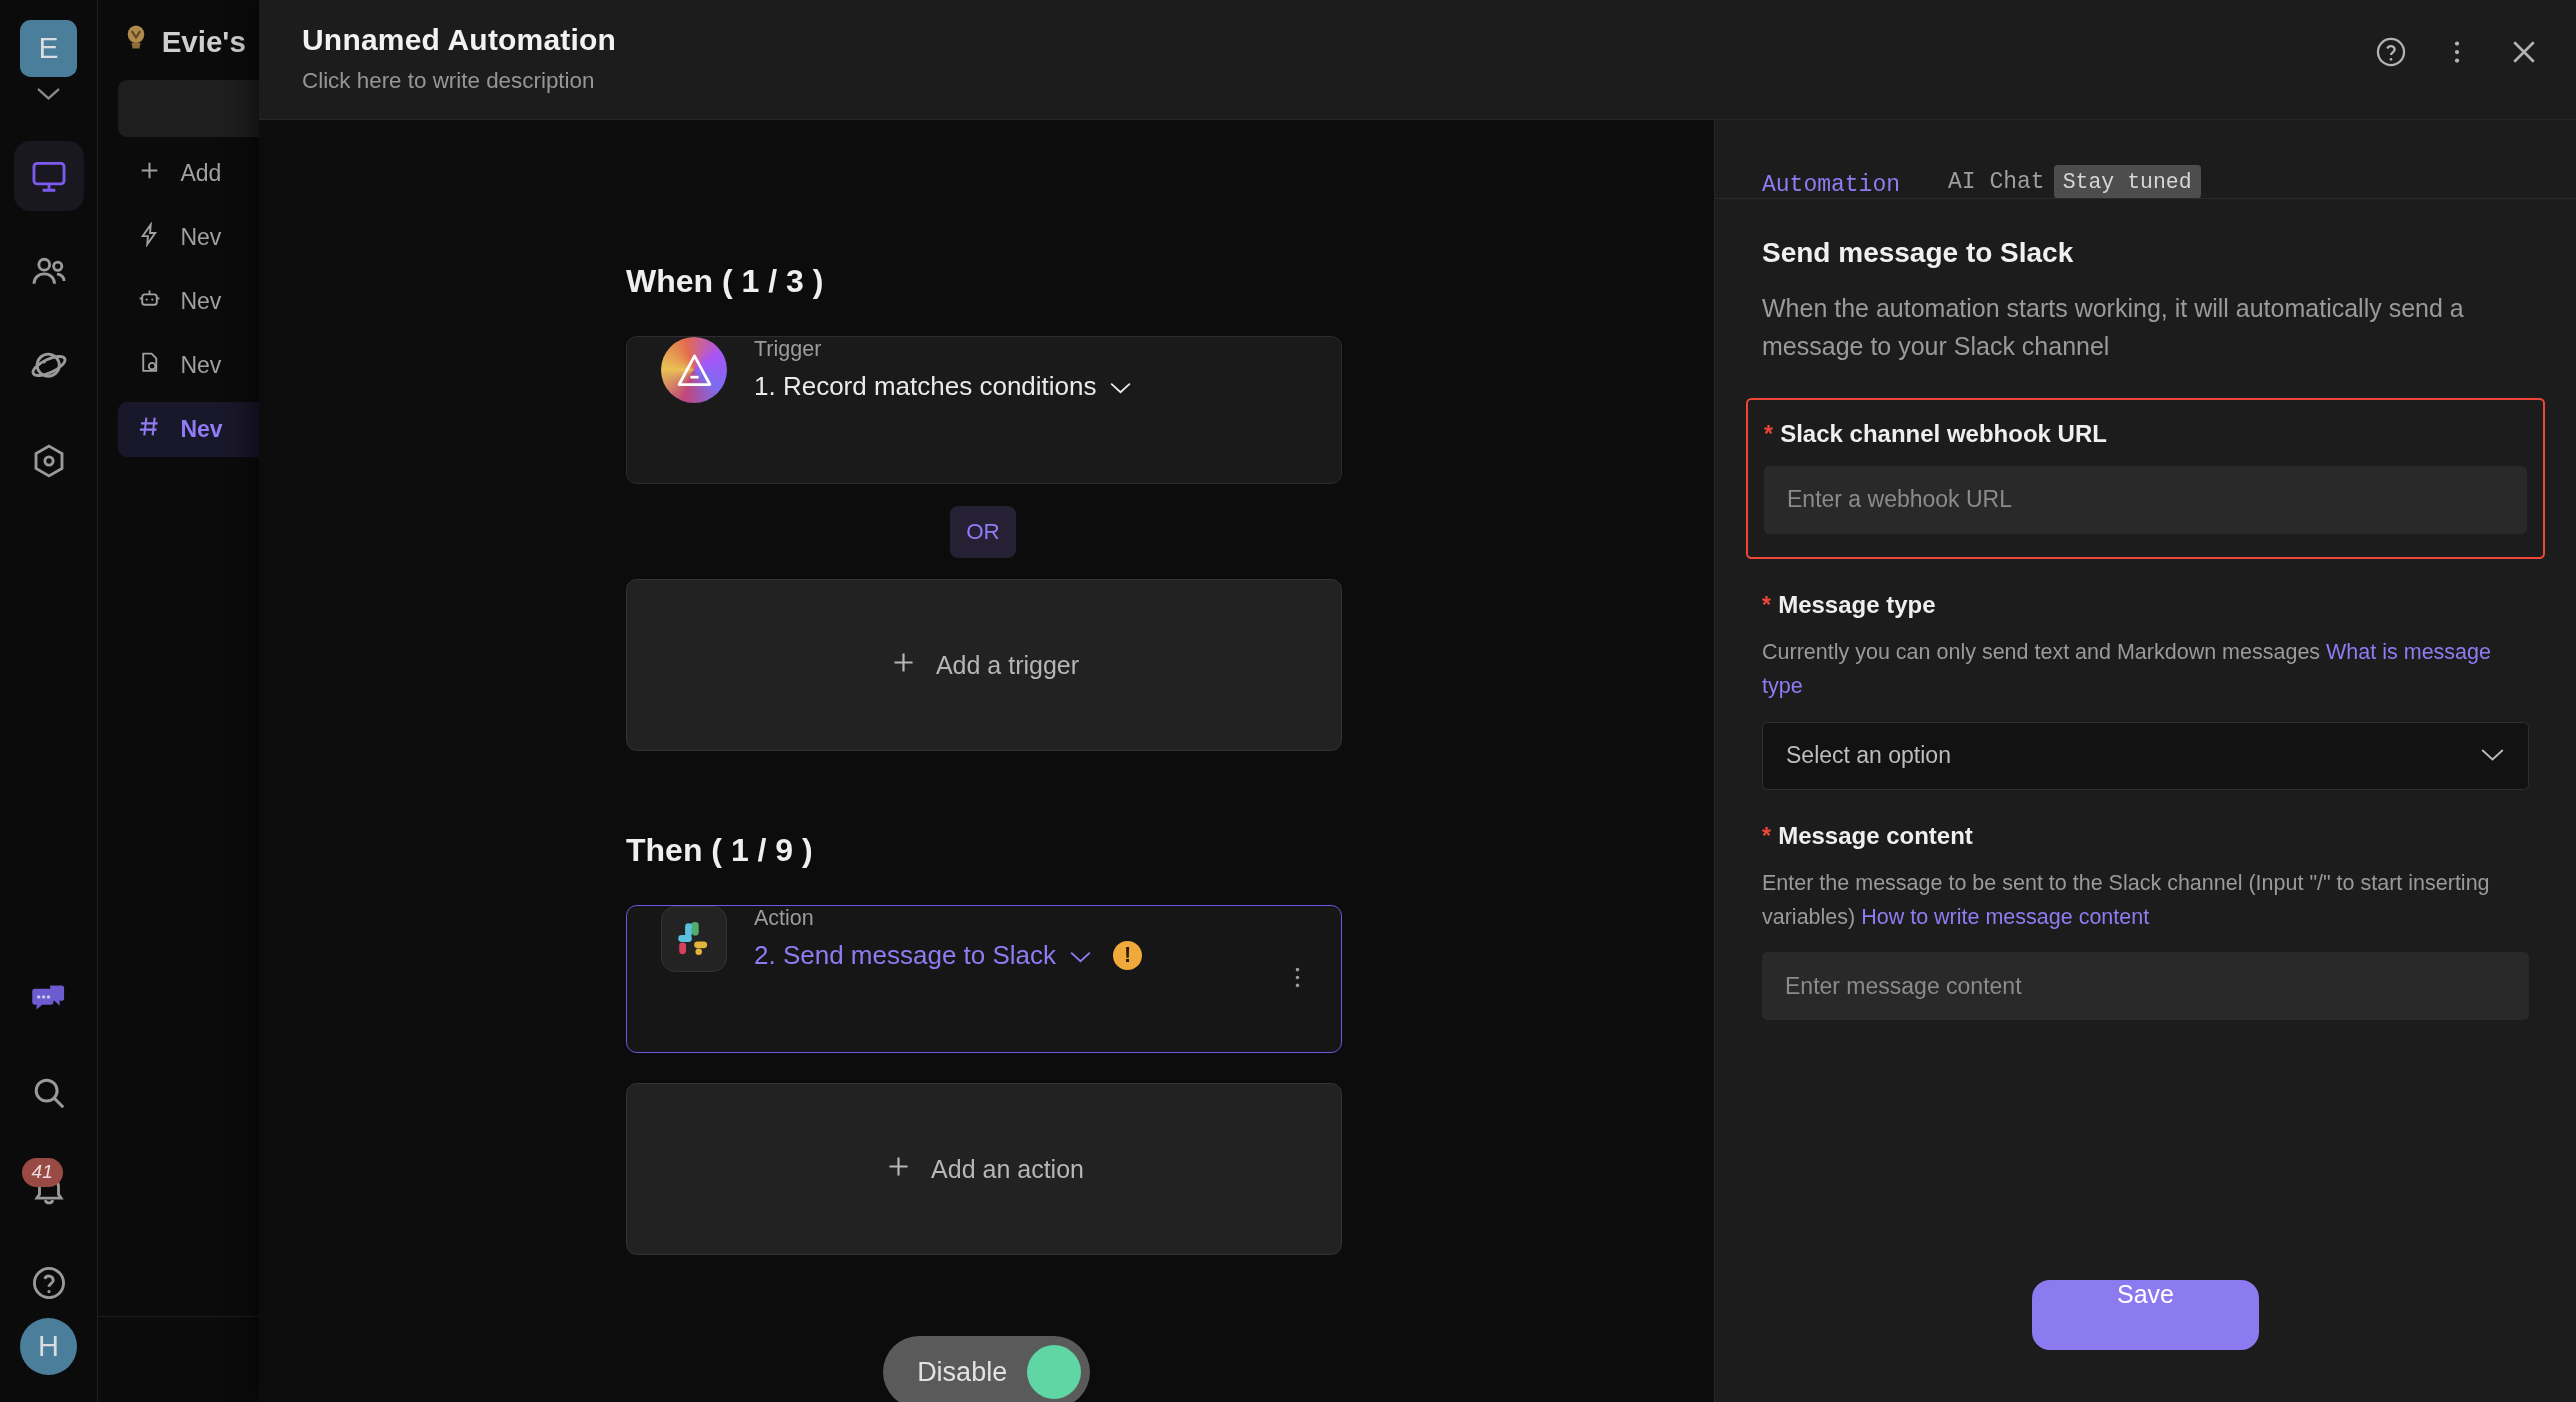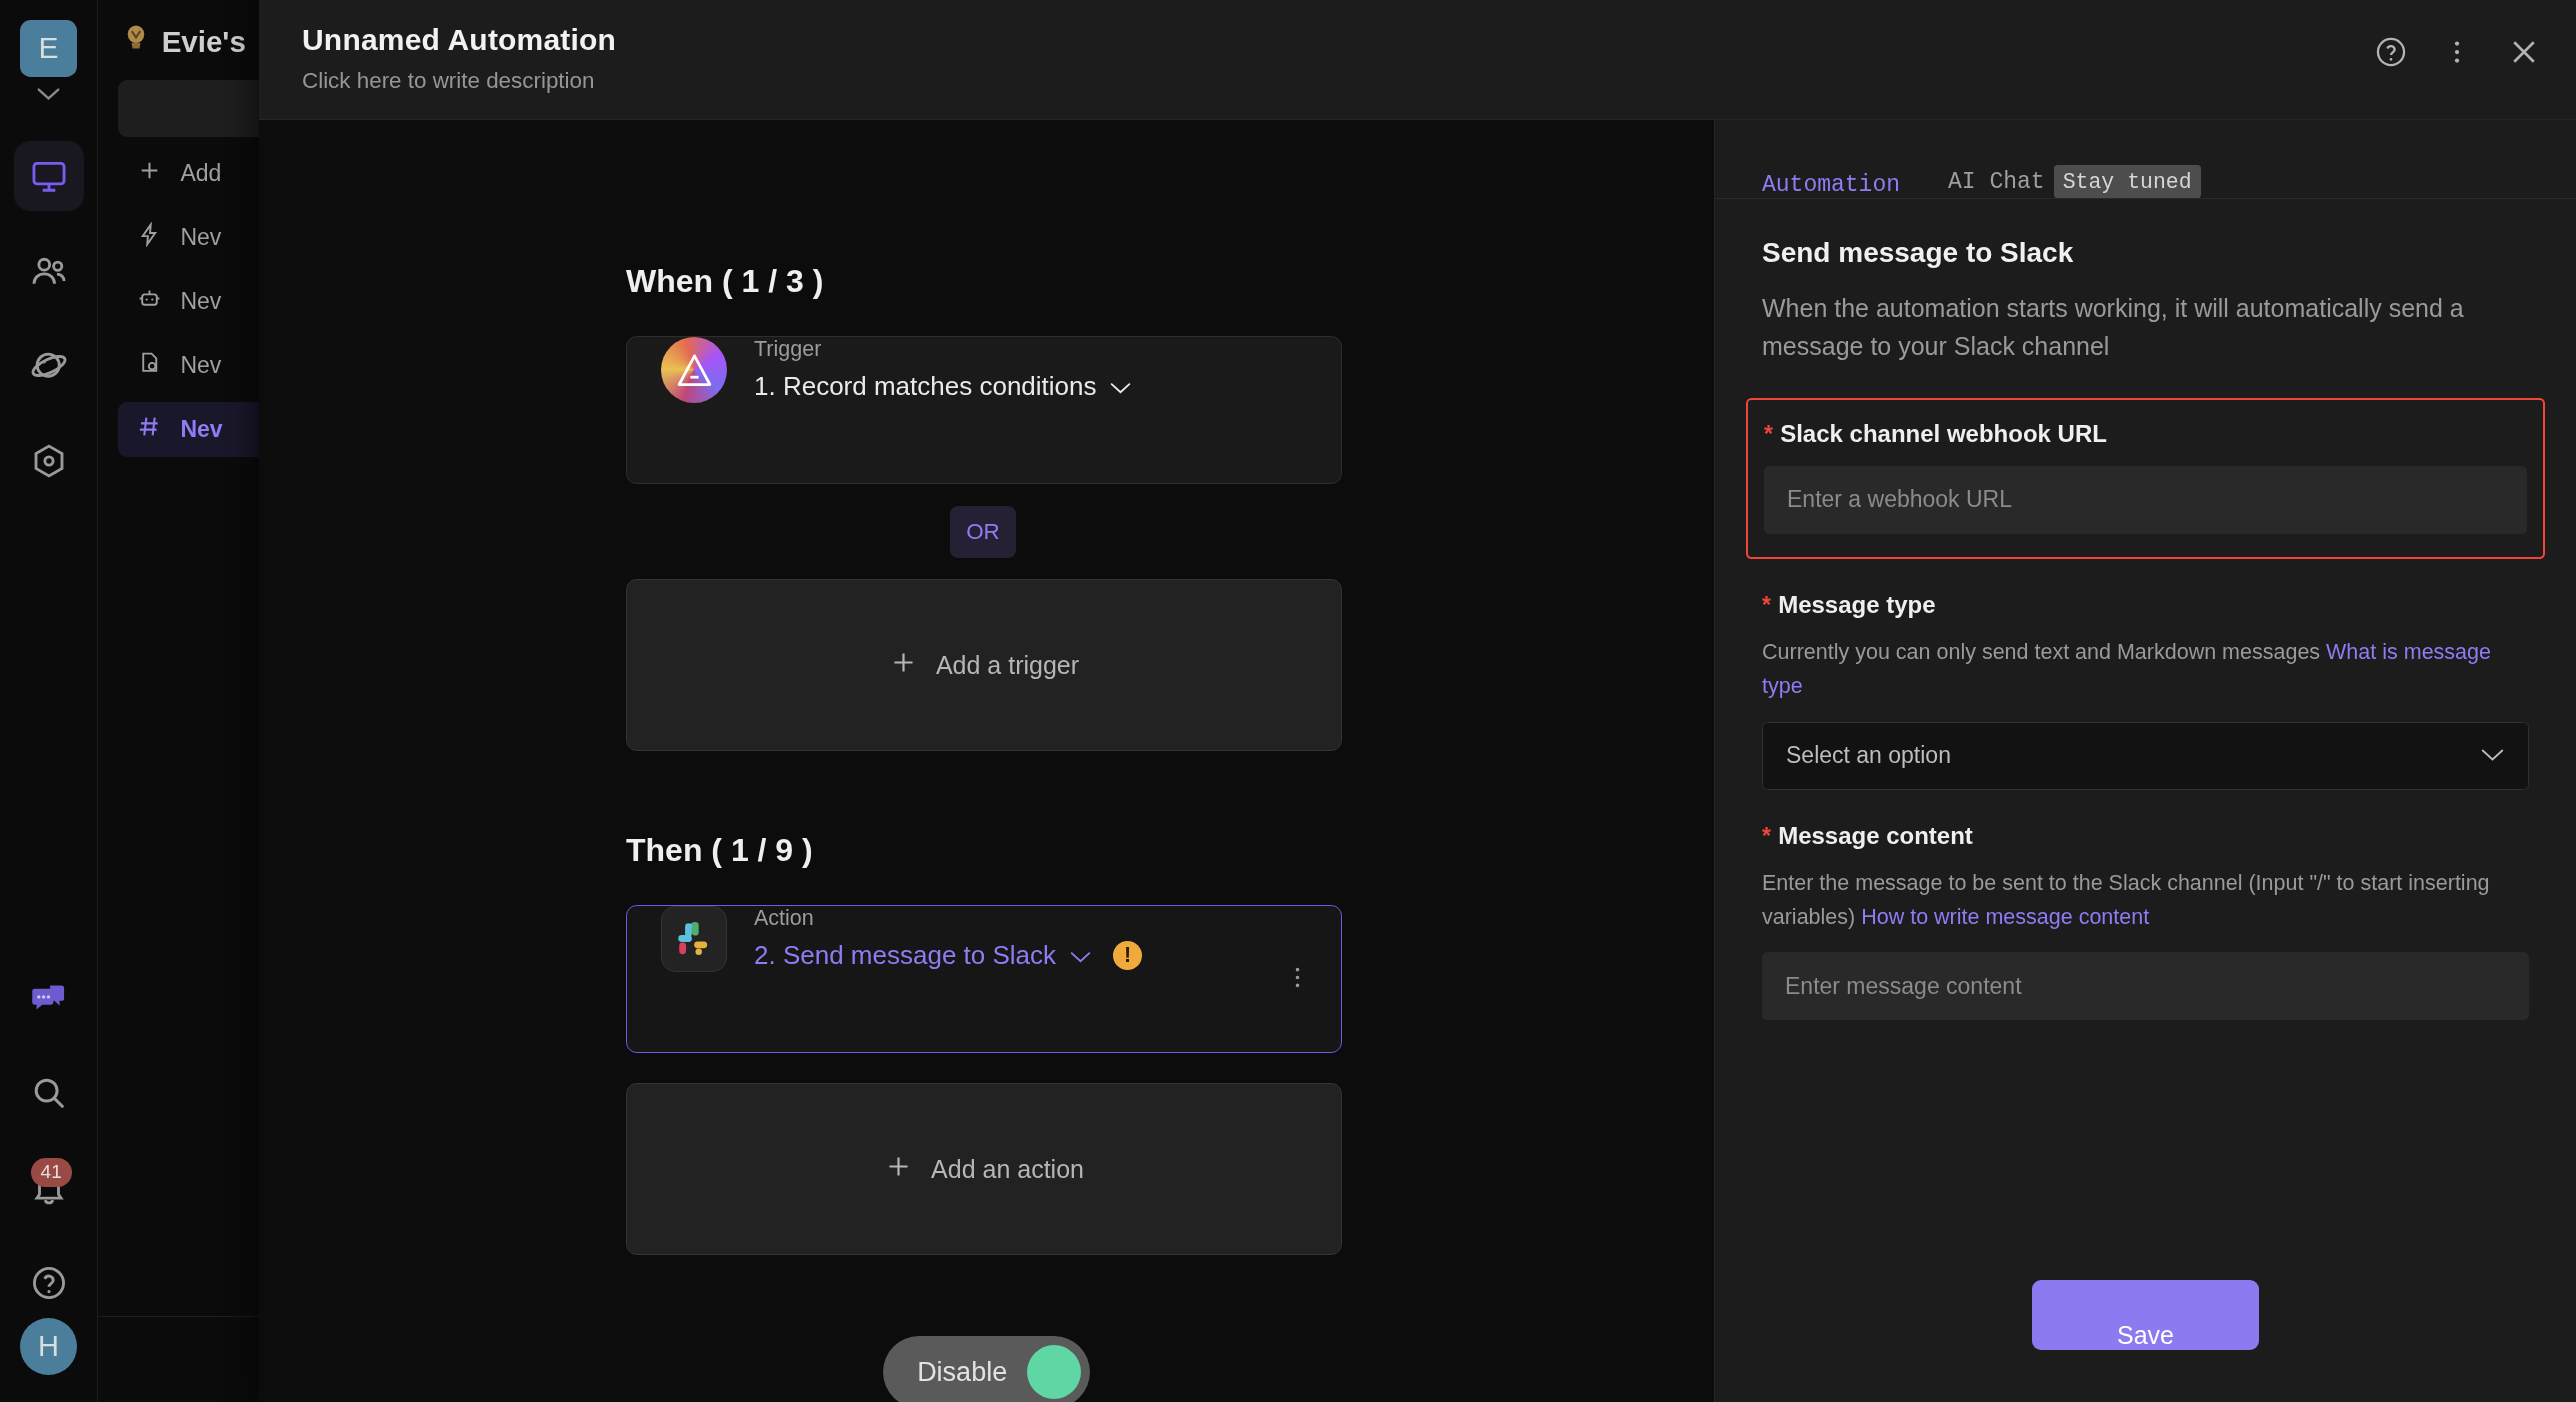--- a/index.html
+++ b/index.html
@@ -31,24 +31,24 @@
   }
   .rail-chevron { margin-top: 9px; color: #8a8a8a; }
   .rail-icon {
     width: 70px; height: 70px; border-radius: 16px;
     display: flex; align-items: center; justify-content: center;
     color: #9a9a9a; margin-top: 25px; position: relative;
   }
   .rail-icon.active { background: #19171f; color: #7c5cf0; }
   .rail-spacer { flex: 1; }
   .rail-badge {
-    position: absolute; top: 5.4px; right: 12px;
+    position: absolute; top: 5.4px; right: 21px;
     background: #9a4a44; color: #e9dede;
     font-size: 19px; border-radius: 16px;
-    padding: 2.7px 9.8px; line-height: 1.2;
+    padding: 2.7px 9.8px; line-height: 1.2; font-style: italic;
   }
   .rail-user {
     width: 57px; height: 57px; border-radius: 50%;
     background: #4a7e9b; color: #d8dde0;
     display: flex; align-items: center; justify-content: center;
     font-size: 29px; margin-bottom: 27px;
   }
 
   
   #side-panel {
@@ -232,22 +232,22 @@
     border: 0.9px solid #303030; border-radius: 5.4px;
     display: flex; align-items: center; justify-content: space-between;
     padding: 0 23px; color: #bdbdbd; font-size: 23px; cursor: pointer;
   }
   .save-wrap {
     position: absolute; left: 0; bottom: 0; width: 100%;
     padding: 0 47px 52px 47px; display: flex; justify-content: center;
   }
   .save-btn {
     width: 227px; height: 70px; background: #8c7af0;
-    border-radius: 9px; color: #fff; font-size: 25px;
-    display: flex; align-items: flex-end; justify-content: center; cursor: pointer;
+    border-radius: 18px; color: #fff; font-size: 25px;
+    display: flex; align-items: flex-start; justify-content: center; cursor: pointer;
   }
 </style>
 </head>
 <body>
 
 <div id="app-bg">
 
   <div id="icon-rail">
     <div class="rail-avatar">
       <span>E</span>

